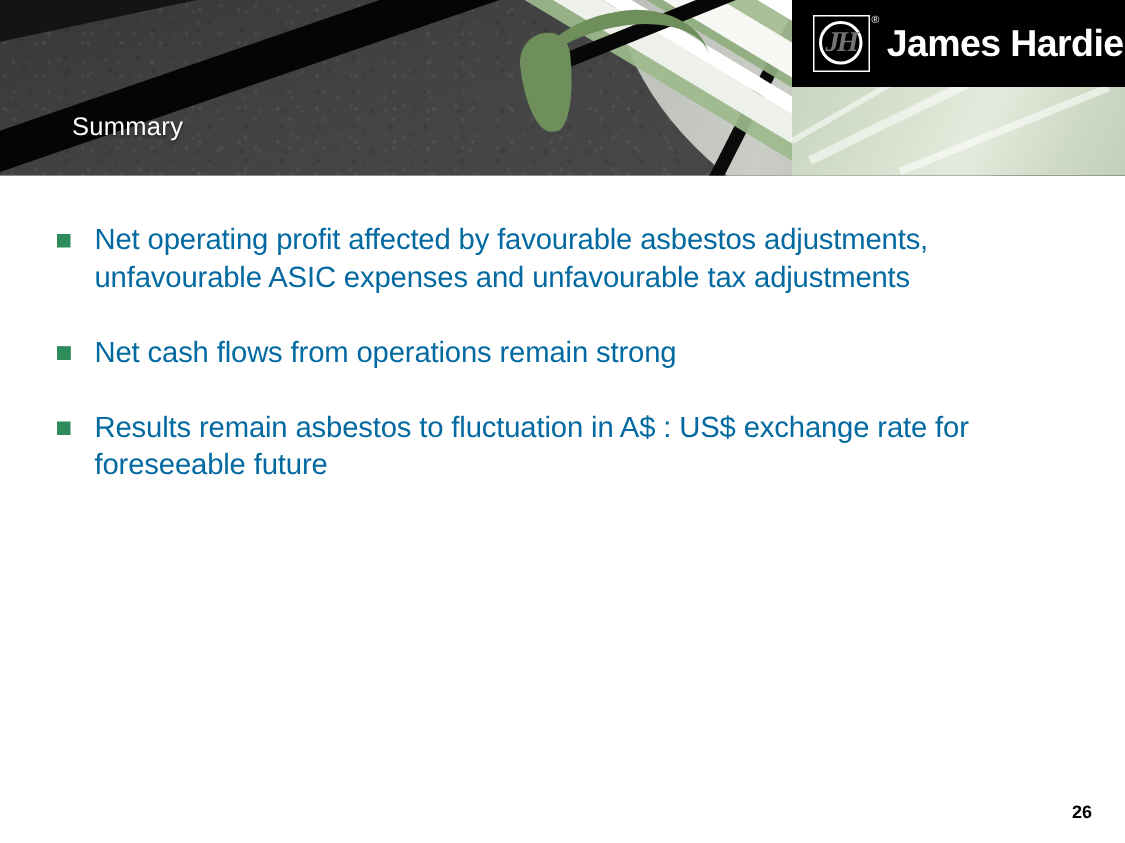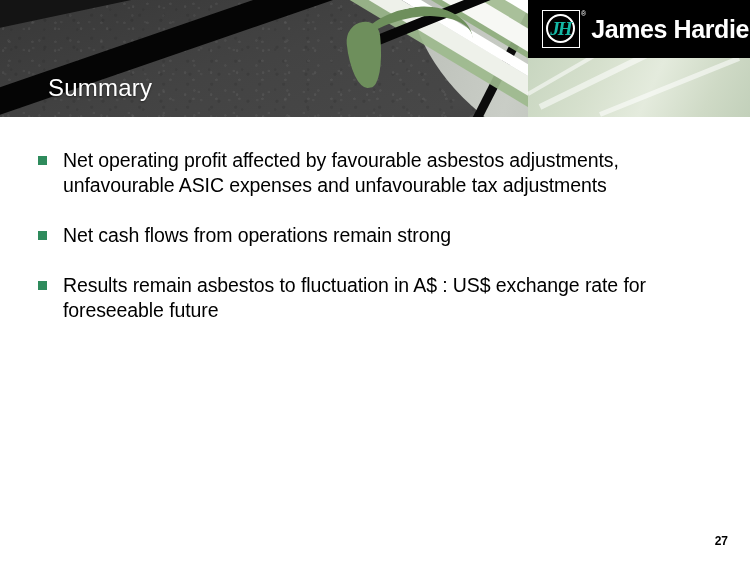--- a/index.html
+++ b/index.html
@@ -223,21 +223,21 @@
   }
   .logo-mark .jh {
     position: absolute;
     left: 0;
     top: 0;
     width: 35px;
     height: 35px;
     display: flex;
     align-items: center;
     justify-content: center;
-    color: #14b8a6;
+    color: #737373;
     font-family: "Liberation Serif", serif;
     font-style: italic;
     font-weight: bold;
     font-size: 19px;
     letter-spacing: -2px;
     line-height: 1;
   }
   .logo-reg {
     color: #ffffff;
     font-size: 7px;
@@ -254,21 +254,21 @@
     margin-left: 5px;
     white-space: nowrap;
   }
 
   
   .slide-title {
     position: absolute;
     left: 48px;
     top: 76px;
     color: #ffffff;
-    font-size: 24px;
+    font-size: 17px;
     font-weight: normal;
     letter-spacing: 0.2px;
     line-height: 1;
     z-index: 5;
     text-shadow: 0 1px 2px rgba(0,0,0,.5);
   }
 
   
   .body {
     position: absolute;
@@ -280,21 +280,21 @@
   .bullet-list {
     position: absolute;
     left: 36px;
     top: 31px;
     width: 690px;
   }
   .bullet {
     position: relative;
     padding-left: 27px;
     margin-bottom: 25px;
-    color: #000000;
+    color: #0369a1;
     font-size: 19.5px;
     line-height: 25px;
     letter-spacing: -0.1px;
   }
   .bullet:last-child { margin-bottom: 0; }
   .bullet .marker {
     position: absolute;
     left: 2px;
     top: 8px;
     width: 9px;
@@ -379,15 +379,15 @@
       </div>
 
       <div class="bullet">
         <span class="marker"></span>
         <span>Results remain asbestos to fluctuation in A$ : US$ exchange rate for foreseeable future</span>
       </div>
 
     </div>
   </div>
 
-  <div class="page-number">27</div>
+  <div class="page-number">26</div>
 
 </div>
 
 </body></html>

